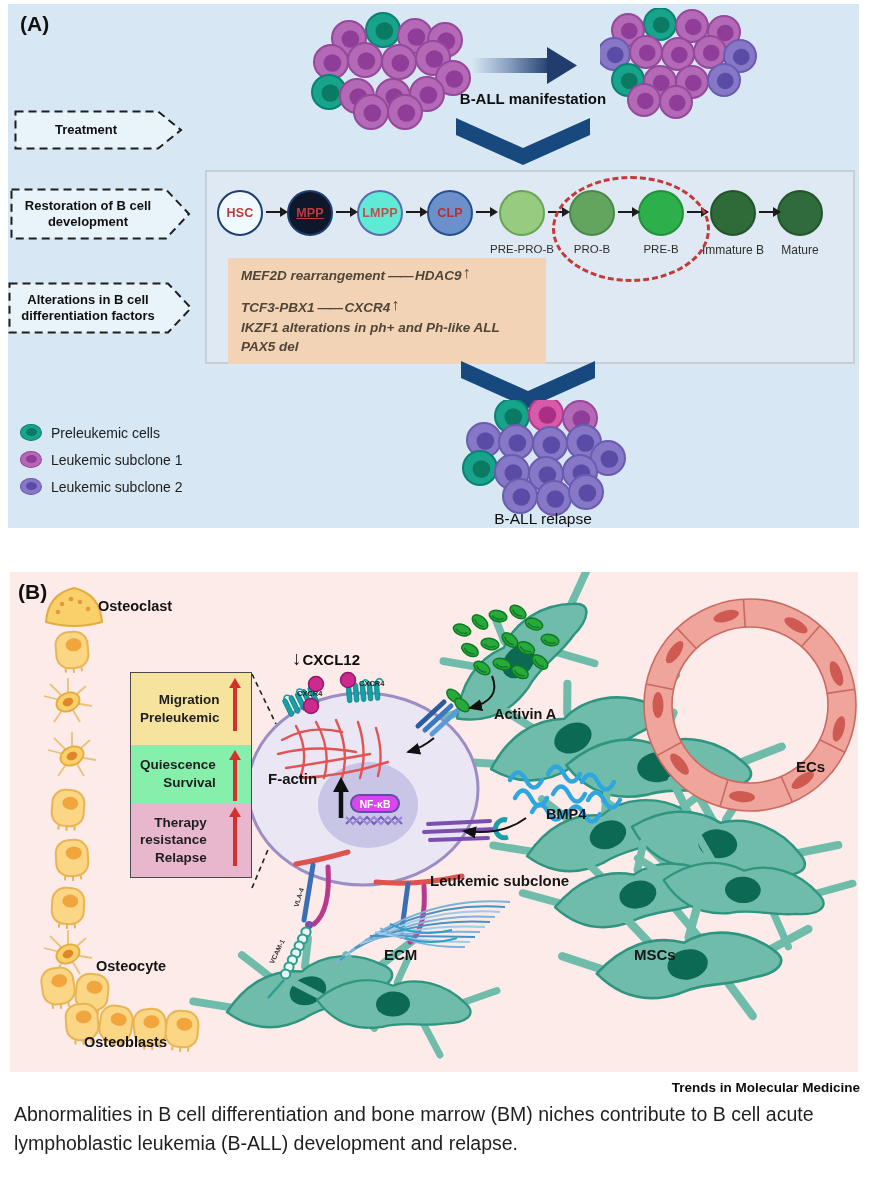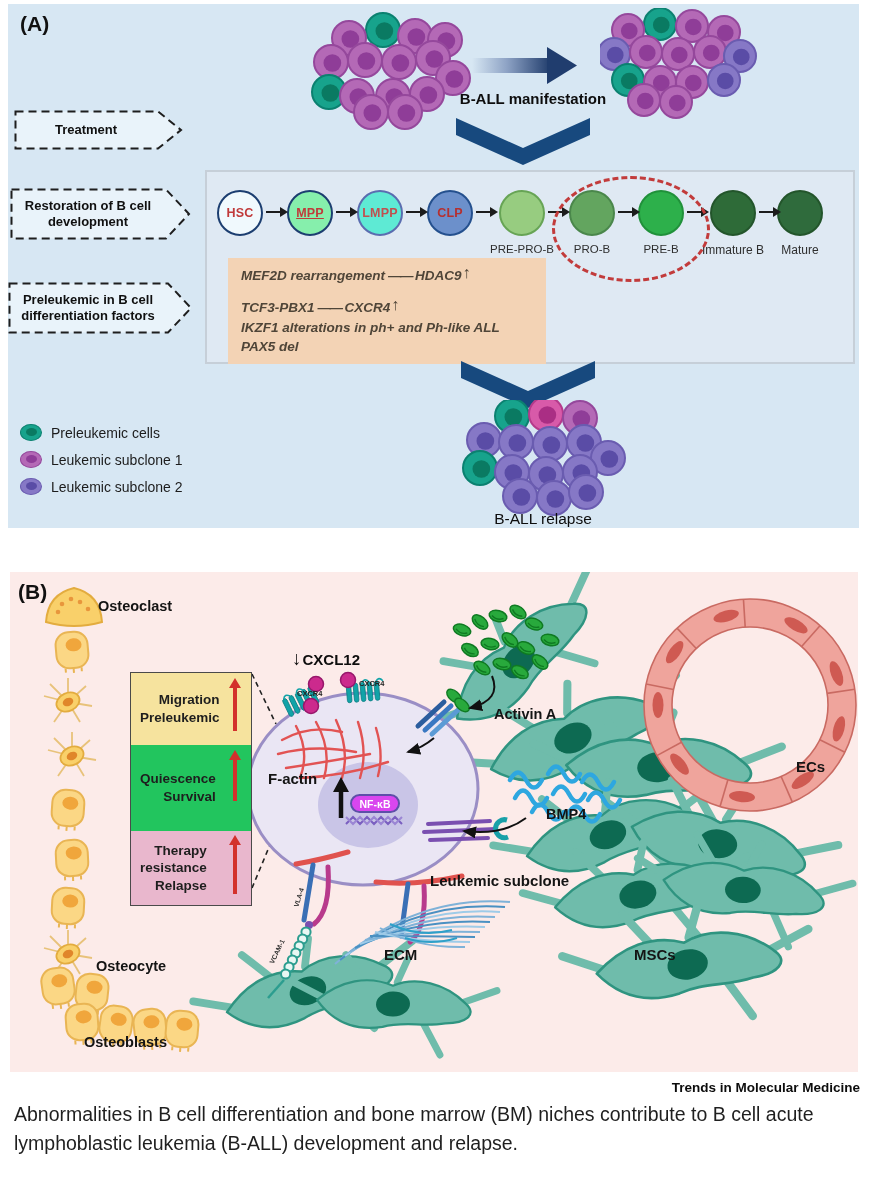--- a/index.html
+++ b/index.html
@@ -5,21 +5,21 @@
   html,body{margin:0;padding:0;background:#fff;font-family:"Liberation Sans",sans-serif;}
   .page{position:relative;width:870px;height:1186px;background:#fff;overflow:hidden;}
   .abs{position:absolute;}
   .panelA{position:absolute;left:8px;top:4px;width:851px;height:524px;background:#d7e7f3;}
   .panelB{position:absolute;left:10px;top:572px;width:848px;height:500px;background:#fcebe9;}
   .plab{position:absolute;font-size:21px;font-weight:800;color:#111;}
   .mlabel{position:absolute;left:437px;top:86px;width:176px;text-align:center;font-weight:800;font-size:15px;color:#0d0d0d;}
   .innerbox{position:absolute;left:197px;top:166px;width:650px;height:194px;background:#dfe9f3;border:2px solid #c6cfd8;box-sizing:border-box;}
   .pcircle{position:absolute;top:186px;width:46px;height:46px;border-radius:50%;border:2.5px solid;box-sizing:border-box;display:flex;align-items:center;justify-content:center;font-size:12.5px;font-weight:800;letter-spacing:.2px;}
   .c-hsc{background:#f0f9fd;border-color:#1c3e70;color:#c03a3a;}
-  .c-mpp{background:#86efac;border-color:#1c3e70;color:#c03a3a;text-decoration:underline;}
+  .c-mpp{background:#0f172a;border-color:#1c3e70;color:#c03a3a;text-decoration:underline;}
   .c-lmpp{background:#5eead4;border-color:#5a6db0;color:#c05050;}
   .c-clp{background:#6c90cb;border-color:#24508e;color:#b53030;}
   .c-preprob{background:#97cc80;border-color:#67a455;}
   .c-prob{background:#63a55f;border-color:#4a874b;}
   .c-preb{background:#2db04b;border-color:#20913a;}
   .c-imm{background:#2e6b38;border-color:#23552b;}
   .c-mat{background:#2f6b3c;border-color:#23552b;}
   .plabel{position:absolute;top:239px;width:84px;text-align:center;font-size:11.5px;color:#2e2e2e;font-weight:500;}
   .harrow{position:absolute;top:207px;width:15px;height:2.2px;background:#1c1c1c;}
   .harrow:after{content:'';position:absolute;right:-7px;top:-4px;border-left:8px solid #1c1c1c;border-top:5px solid transparent;border-bottom:5px solid transparent;}
@@ -150,21 +150,21 @@
     <div class="tag" style="left:2px;top:184px;width:182px;height:52px">
       <svg class="tagshape" width="182" height="52">
           <path d="M1.5,1.5 H156 L179,26 L156,50.5 H1.5 Z" fill="#e9f3fa" stroke="#1e1e1e" stroke-width="2" stroke-dasharray="8 5"></path>
         </svg>
       <span class="tagtext">Restoration of  B cell development</span>
     </div>
     <div class="tag" style="left:0px;top:278px;width:186px;height:52px">
       <svg class="tagshape" width="186" height="52">
           <path d="M1.5,1.5 H160 L183,26 L160,50.5 H1.5 Z" fill="#e9f3fa" stroke="#1e1e1e" stroke-width="2" stroke-dasharray="8 5"></path>
         </svg>
-      <span class="tagtext">Preleukemic in B cell differentiation  factors</span>
+      <span class="tagtext">Alterations in B cell differentiation  factors</span>
     </div>
 
     <div class="innerbox"></div>
 
     <div class="pcircle c-hsc" style="left:209px">HSC</div>
     <div class="pcircle c-mpp" style="left:279px">MPP</div>
     <div class="pcircle c-lmpp" style="left:349px">LMPP</div>
     <div class="pcircle c-clp" style="left:419px">CLP</div>
     <div class="pcircle c-preprob" style="left:491px"></div>
     <div class="pcircle c-prob" style="left:561px"></div>
@@ -637,21 +637,21 @@
     <div class="blabel" style="left:74px;top:462px">Osteoblasts</div>
 
     <div class="ebox">
       <div class="esec" style="height:72px;background:#f6e39e">
         <div class="elines">
           <div>Migration</div>
           <div>Preleukemic</div>
         </div>
         <div class="uparrow" style="height:44px;top:14px"></div>
       </div>
-      <div class="esec" style="height:86px;background:#22c55e">
+      <div class="esec" style="height:58px;background:#86efac">
         <div class="elines">
           <div>Quiescence</div>
           <div>Survival</div>
         </div>
         <div class="uparrow" style="height:42px;top:14px"></div>
       </div>
       <div class="esec" style="height:74px;background:#e9b7cd">
         <div class="elines">
           <div>Therapy</div>
           <div>resistance</div>

